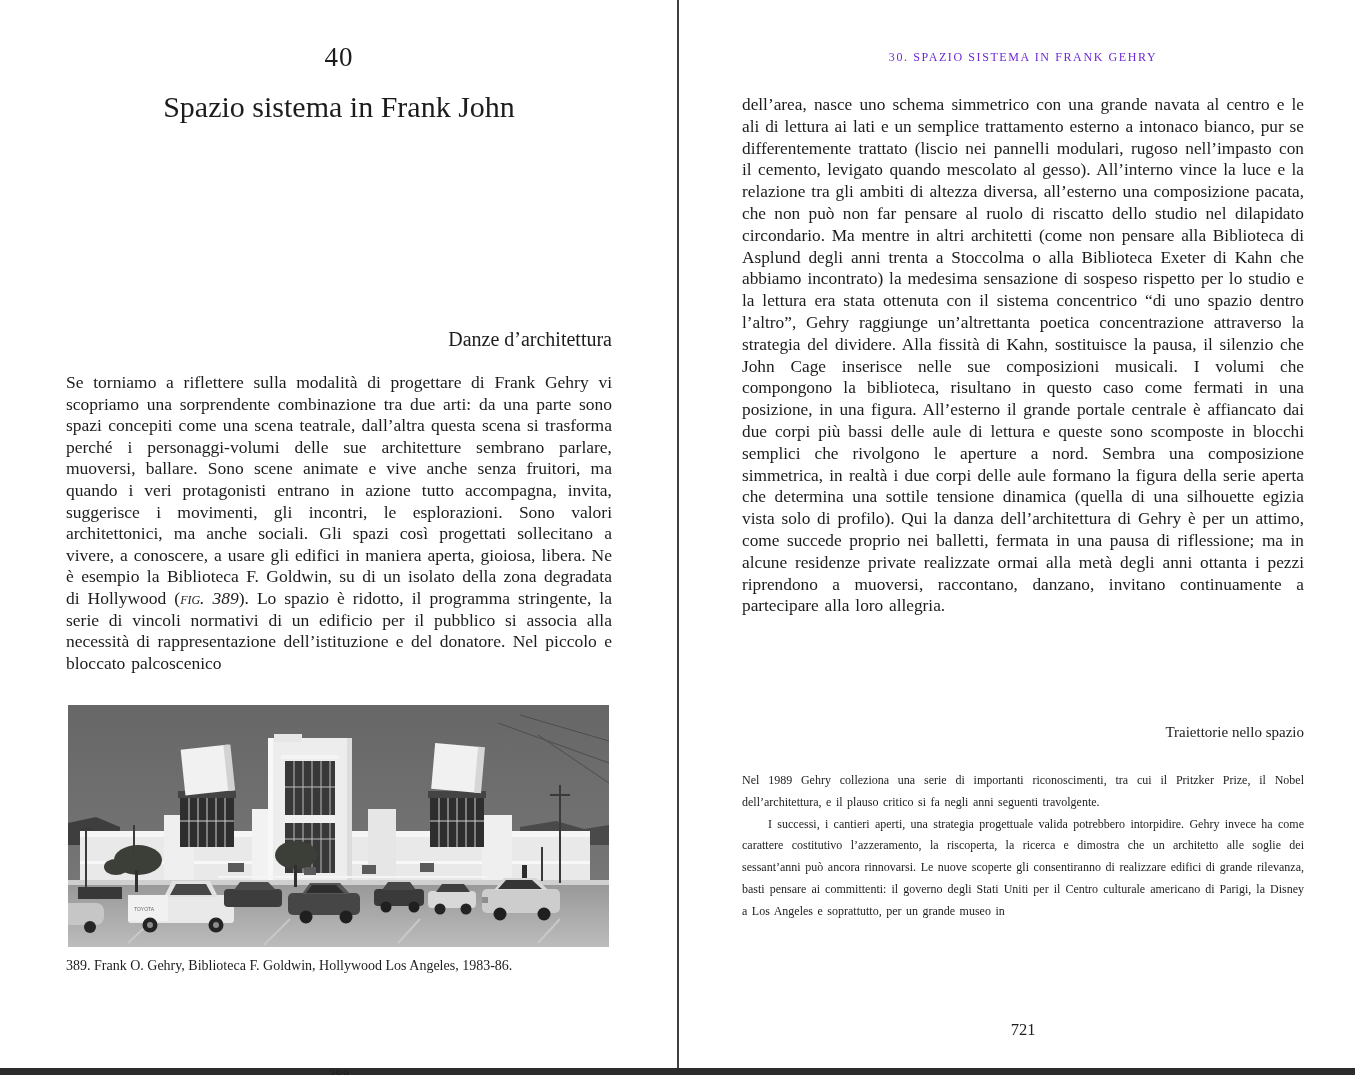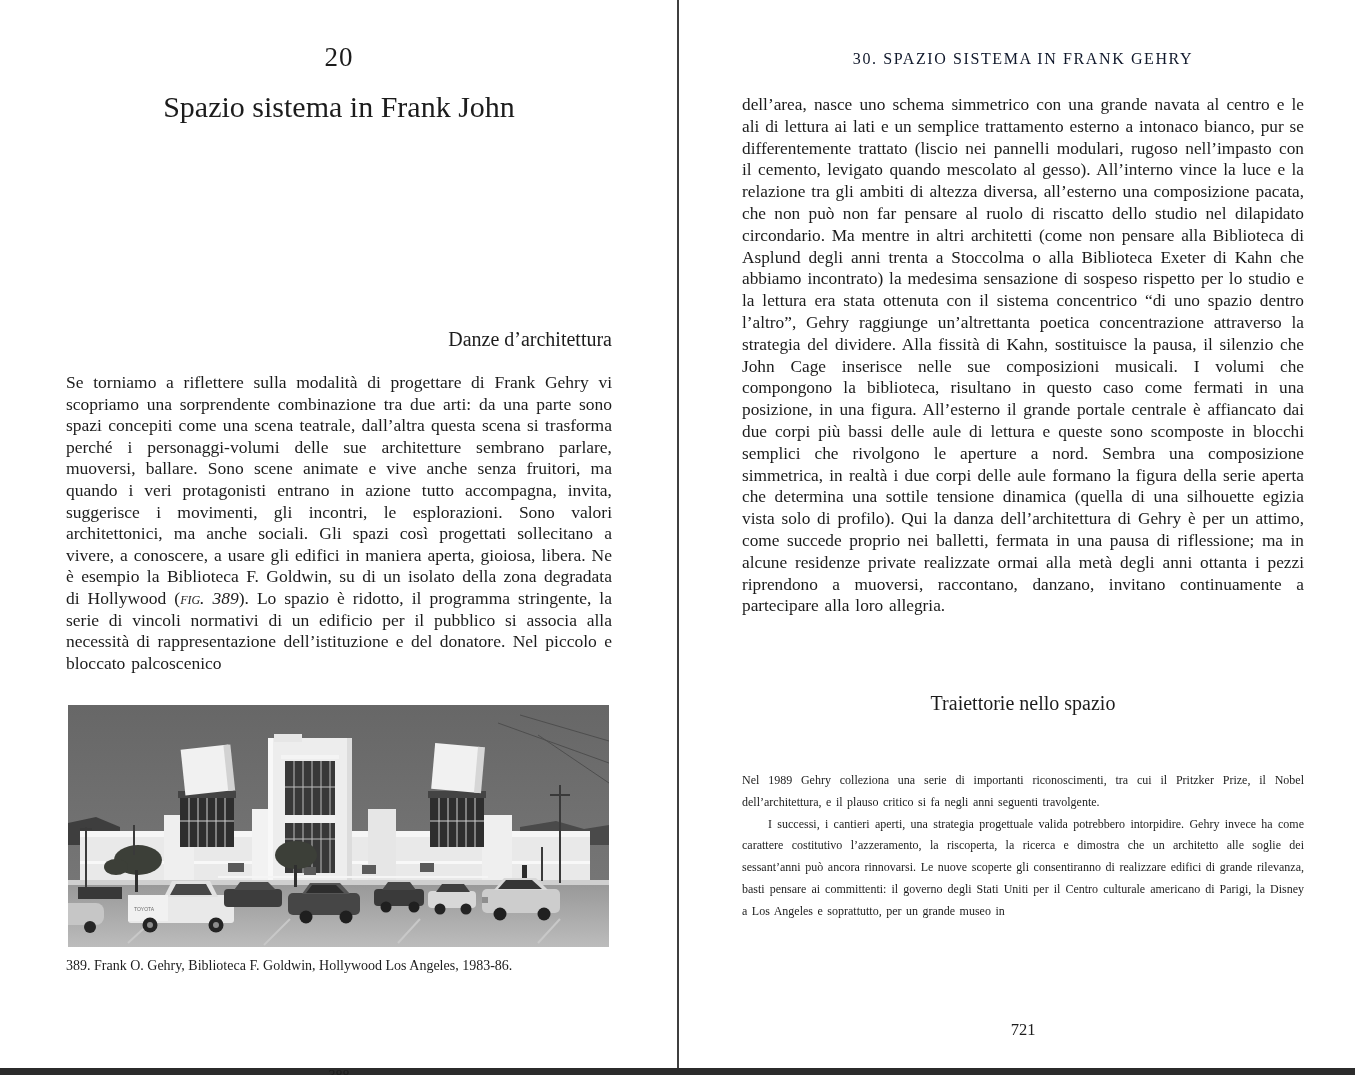--- a/index.html
+++ b/index.html
@@ -12,43 +12,43 @@
   .justified{text-align:justify;}
   
   .chapter-number{left:66px;top:42px;width:546px;font-size:27px;letter-spacing:1px;}
   .chapter-title{left:66px;top:90px;width:546px;font-size:30px;}
   .sec-danze{left:66px;top:328px;width:546px;font-size:20px;text-align:right;}
   .para-left{left:66px;top:372px;width:546px;font-size:17.5px;line-height:21.6px;word-spacing:1.5px;}
   .figure-box{left:68px;top:705px;width:541px;height:242px;}
   .caption{left:66px;top:958px;width:546px;font-size:14px;}
   .pn-left{left:66px;top:1068px;width:546px;font-size:14px;}
   
-  .run-header{left:742px;top:50px;width:562px;font-size:16px;letter-spacing:1.6px;color:#0f172a;}
+  .run-header{left:742px;top:50px;width:562px;font-size:12px;letter-spacing:1.6px;color:#6d28d9;}
   .para-r1{left:742px;top:94px;width:562px;font-size:17.3px;line-height:21.8px;word-spacing:1.5px;}
-  .sec-traiettorie{left:742px;top:692px;width:562px;font-size:20px;}
+  .sec-traiettorie{left:742px;top:724px;width:562px;font-size:15px;text-align:right;}
   .para-r23{left:742px;top:770px;width:562px;font-size:12px;line-height:21.8px;word-spacing:1.5px;}
   .para-r23 p{margin:0;}
   .para-r23 p.indented{text-indent:26px;}
   .pn-right{left:742px;top:1020px;width:562px;font-size:16.5px;}
   
   .gutter-line{left:677px;top:0;width:1.5px;height:1075px;background:#3f3f3f;}
   .bottom-bar{left:0;top:1068px;width:1355px;height:7px;background:#2b2b2b;}
   .smallcaps{font-variant:small-caps;font-style:italic;}
   p{margin:0;}
   figure{margin:0;}
 </style>
 </head>
 <body>
 
 <div class="spread">
 
   <div class="abs gutter-line"></div>
   <div class="abs bottom-bar"></div>
 
-  <div class="abs centered chapter-number">20</div>
+  <div class="abs centered chapter-number">40</div>
   <div class="abs centered chapter-title">Spazio sistema in Frank John</div>
   <div class="abs centered sec-danze">Danze d’architettura</div>
 
   <p class="abs justified para-left"><span>Se torniamo a riflettere sulla modalità di progettare di Frank Gehry vi scopriamo una sorprendente combinazione tra due arti: da una parte sono spazi concepiti come una scena teatrale, dall’altra questa scena si trasforma perché i personaggi-volumi delle sue architetture sembrano parlare, muoversi, ballare. Sono scene animate e vive anche senza fruitori, ma quando i veri protagonisti entrano in azione tutto accompagna, invita, suggerisce i movimenti, gli incontri, le esplorazioni. Sono valori architettonici, ma anche sociali. Gli spazi così progettati sollecitano a vivere, a conoscere, a usare gli edifici in maniera aperta, gioiosa, libera. Ne è esempio la Biblioteca F. Goldwin, su di un isolato della zona degradata di Hollywood (</span><span class="smallcaps">fig. 389</span><span>). Lo spazio è ridotto, il programma stringente, la serie di vincoli normativi di un edificio per il pubblico si associa alla necessità di rappresentazione dell’istituzione e del donatore. Nel piccolo e bloccato palcoscenico</span></p>
 
   <figure class="abs figure-box">
     <svg width="541" height="242" viewBox="0 0 541 242" xmlns="http://www.w3.org/2000/svg">
       <defs>
         <linearGradient id="sky" x1="0" y1="0" x2="0" y2="1">
           <stop offset="0" stop-color="#676767"></stop>

